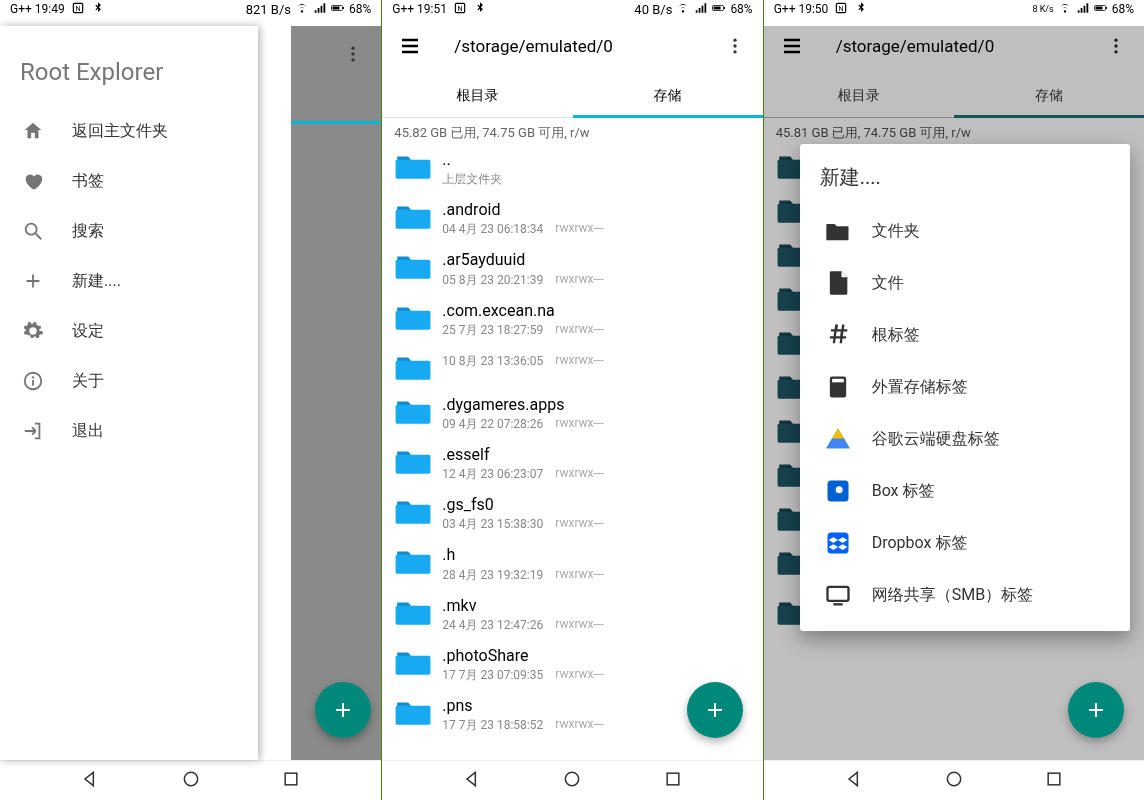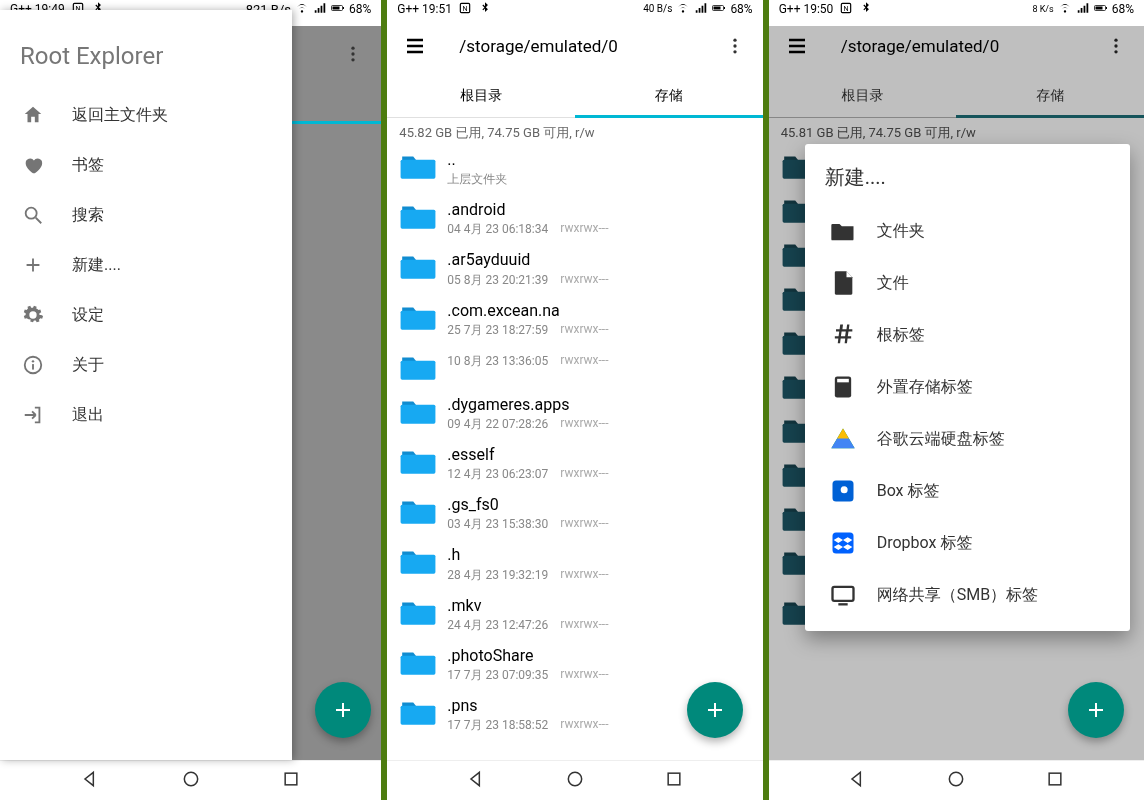--- a/index.html
+++ b/index.html
@@ -1,18 +1,18 @@
 <!DOCTYPE html>
 <html><head>
 <meta charset="utf-8">
 <style>
   * { margin: 0; padding: 0; box-sizing: border-box; font-family: -apple-system, "Segoe UI", Roboto, "Helvetica Neue", Arial, sans-serif; }
   body { width: 1144px; height: 800px; display: flex; background: #fff; overflow: hidden; }
   .phone { width: 381.33px; height: 800px; position: relative; background: #fff; display: flex; flex-direction: column; overflow: hidden; }
-  .phone + .phone { border-left: 6px solid #4d7c0f; }
+  .phone + .phone { border-left: 1px solid #4d7c0f; }
   
   .status-bar { height: 18px; display: flex; align-items: center; justify-content: space-between; padding: 0 10px; font-size: 12px; color: #000; background: transparent; }
   .status-left { display: flex; align-items: center; gap: 6px; }
   .status-right { display: flex; align-items: center; gap: 4px; }
   .status-bar svg { width: 14px; height: 14px; }
   .batt { font-size: 12px; }
   
   .app-bar { height: 56px; display: flex; align-items: center; padding: 0 8px; }
   .app-bar .menu-btn { width: 40px; height: 40px; display: flex; align-items: center; justify-content: center; }
   .app-bar .path { flex: 1; font-size: 17px; padding-left: 8px; color: #000; margin-left: 16px; }
@@ -34,21 +34,21 @@
   .file-sub .perm { color: #aaa; }
   
   .fab { position: absolute; right: 20px; bottom: 62px; width: 56px; height: 56px; border-radius: 50%; background: #00897b; display: flex; align-items: center; justify-content: center; box-shadow: 0 4px 8px rgba(0,0,0,0.3); }
   .fab svg { width: 24px; height: 24px; }
   
   .nav-bar { height: 40px; display: flex; align-items: center; justify-content: space-evenly; background: #fff; border-top: 1px solid #eee; }
   .nav-bar svg { width: 20px; height: 20px; }
   
   .phone1 .scrim { position: absolute; top: 26px; right: 0; bottom: 40px; width: 90px; background: #8a8a8a; }
   .phone1 .scrim .strip { position: absolute; top: 95px; left: 0; right: 0; height: 3px; background: #00b8d4; }
-  .phone1 .drawer { position: absolute; top: 10px; left: 0; bottom: 40px; width: 292px; background: #fff; box-shadow: 2px 0 8px rgba(0,0,0,0.3); padding-top: 20px; }
+  .phone1 .drawer { position: absolute; top: 26px; left: 0; bottom: 40px; width: 258px; background: #fff; box-shadow: 2px 0 8px rgba(0,0,0,0.3); padding-top: 20px; }
   .phone1 .drawer .title { font-size: 24px; color: #777; padding: 12px 20px 20px; }
   .phone1 .drawer .item { display: flex; align-items: center; gap: 28px; padding: 14px 22px; font-size: 16px; color: #333; }
   .phone1 .drawer .item svg { width: 22px; height: 22px; flex-shrink: 0; }
   .phone1 .scrim .overflow { position: absolute; top: 18px; right: 18px; }
   
   .phone3 .dimmer { position: absolute; top: 26px; left: 0; right: 0; bottom: 40px; background: rgba(0,0,0,0.25); pointer-events: none; }
   .phone3 .file-list .file-name { color: #fff; }
   .phone3 .back-app .app-bar, .phone3 .back-app .tabs, .phone3 .back-app .storage-summary, .phone3 .back-app .file-list { filter: brightness(0.8) saturate(0.7); }
   .phone3 .folder-dark svg path.body { fill: #0d7490 !important; }
   .phone3 .folder-dark svg path.tab  { fill: #0a5c72 !important; }
@@ -177,21 +177,21 @@
       <span>G++ 19:51</span>
       <span><svg viewBox="0 0 24 24">
             <rect x="4" y="4" width="16" height="16" rx="2" fill="none" stroke="#000" stroke-width="2"></rect>
             <text x="12" y="17" font-size="12" text-anchor="middle" fill="#000">N</text>
           </svg></span>
       <span><svg viewBox="0 0 24 24">
             <path fill="#000" d="M12 2l5 5-3.5 3.5L17 14l-5 5V13l-3 3-1.5-1.5L11 11 7.5 7.5 9 6l3 3V2z"></path>
           </svg></span>
     </div>
     <div class="status-right">
-      <span style="font-size:10px;line-height:1;">40 B/s</span>
+      <span style="font-size:13px;line-height:1;">40 B/s</span>
       <span><svg viewBox="0 0 24 24">
             <path fill="#000" d="M12 20c1 0 2-1 2-2s-1-2-2-2-2 1-2 2 1 2 2 2zm-5-6l2-2c2-2 4-2 6 0l2 2c-3-3-7-3-10 0zm-3-4l2-2c4-4 8-4 12 0l2 2C15 5 9 5 4 10z"></path>
           </svg></span>
       <span><svg viewBox="0 0 24 24">
             <path fill="#000" d="M3 20h3v-4H3v4zm5 0h3V12H8v8zm5 0h3V8h-3v12zm5 0h3V4h-3v16z"></path>
           </svg></span>
       <span><svg viewBox="0 0 28 14">
             <rect x="1" y="2" width="22" height="10" rx="2" fill="none" stroke="#000" stroke-width="1.5"></rect>
             <rect x="24" y="5" width="2" height="4" fill="#000"></rect>
             <rect x="3" y="4" width="14" height="6" fill="#000"></rect>

